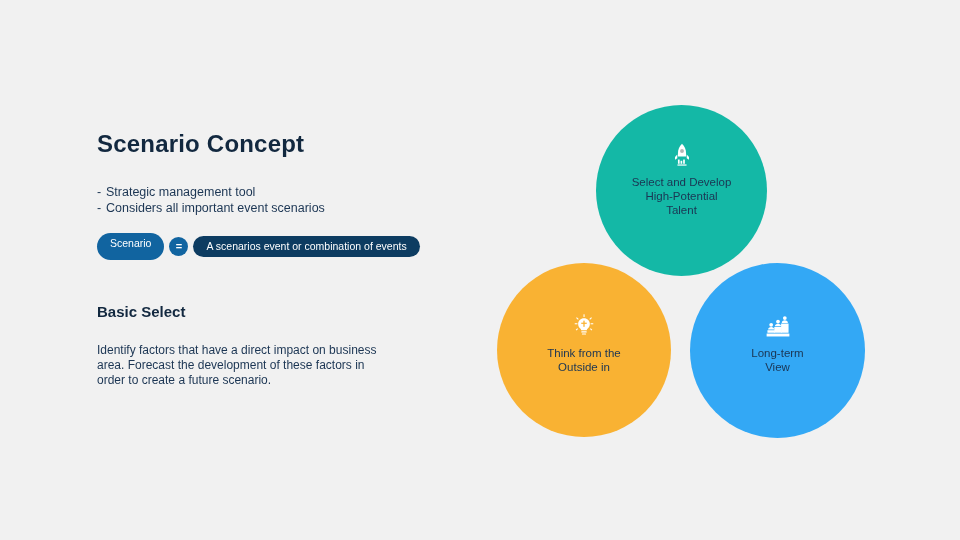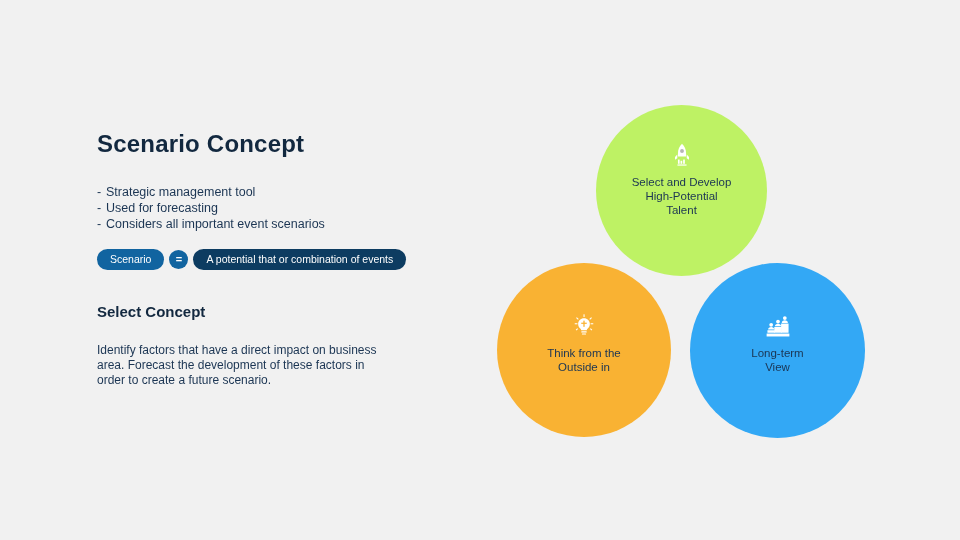--- a/index.html
+++ b/index.html
@@ -66,21 +66,21 @@
     align-items: center;
     justify-content: center;
     border-radius: 999px;
     color: #ffffff;
     font-size: 10.5px;
     line-height: 1;
     white-space: nowrap;
   }
   .pill-term {
     background: #1164a0;
-    padding: 5px 13px 6px 13px;
+    padding: 5px 13px 12px 13px;
   }
   .pill-equals {
     background: #1164a0;
     width: 19px;
     height: 19px;
     margin: 0 5px;
     font-size: 11px;
     font-weight: bold;
     border-radius: 50%;
   }
@@ -117,21 +117,21 @@
     flex-direction: column;
     align-items: center;
     justify-content: flex-start;
     box-sizing: border-box;
   }
   .circle-top {
     left: 596px;
     top: 105px;
     width: 171px;
     height: 171px;
-    background: #bef264;
+    background: #14b8a6;
     padding-top: 37px;
     z-index: 1;
   }
   .circle-left {
     left: 497px;
     top: 263px;
     width: 174px;
     height: 174px;
     background: #f9b233;
     padding-top: 50px;
@@ -171,35 +171,32 @@
 
   <div class="left-col">
 
     <h1 class="slide-title">Scenario Concept</h1>
 
     <ul class="bullet-list">
       <li>
         <span class="bullet-dash">-</span><span>Strategic management tool</span>
       </li>
       <li>
-        <span class="bullet-dash">-</span><span>Used for forecasting</span>
-      </li>
-      <li>
         <span class="bullet-dash">-</span><span>Considers all important event scenarios</span>
       </li>
     </ul>
 
     <div class="equation-row">
       <span class="pill pill-term">Scenario</span>
       <span class="pill pill-equals">=</span>
-      <span class="pill pill-definition">A potential that or combination of events</span>
+      <span class="pill pill-definition">A scenarios event or combination of events</span>
     </div>
   </div>
 
-  <h2 class="section-heading">Select Concept</h2>
+  <h2 class="section-heading">Basic Select</h2>
 
   <p class="section-body">Identify factors that have a direct impact on business area. Forecast the development of these factors in order to create a future scenario.</p>
 
   <div class="circle circle-top">
     <span class="circle-icon">
       <svg viewBox="0 0 32 32" fill="#ffffff" aria-hidden="true">
         <path d="M16 2c3.2 3 5 7.2 5 11.6v4.3h-10v-4.3C11 9.2 12.8 5 16 2z"></path>
         <circle cx="16" cy="11" r="2.4" fill="#b5b5b5"></circle>
         <path d="M10.2 15.3 7.4 18.6v3.1l2.8-1.7z"></path>
         <path d="M21.8 15.3l2.8 3.3v3.1l-2.8-1.7z"></path>

